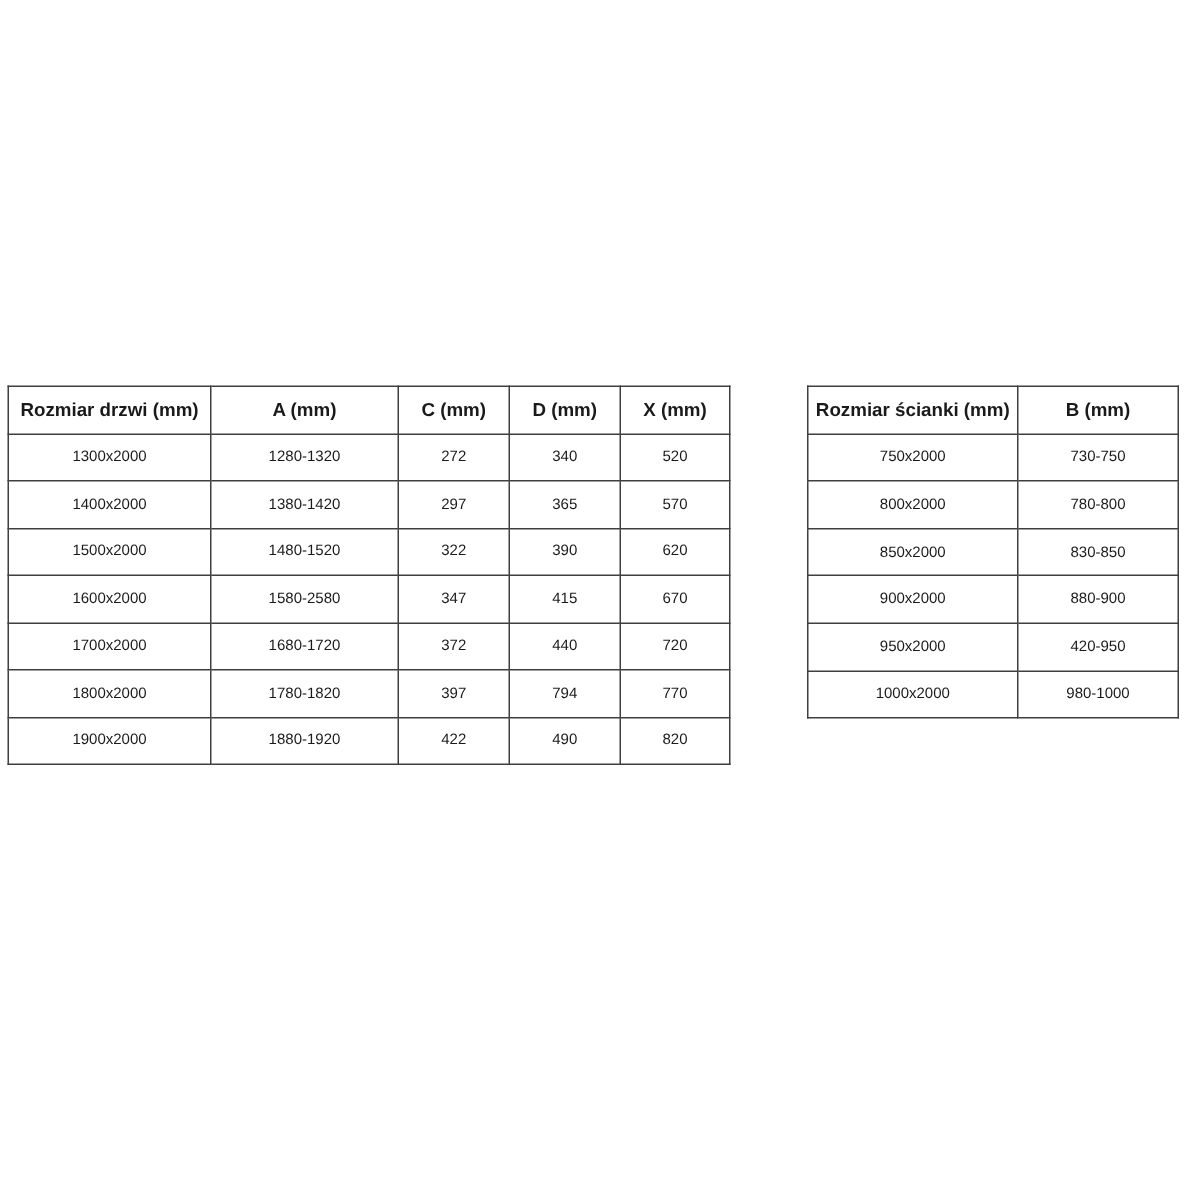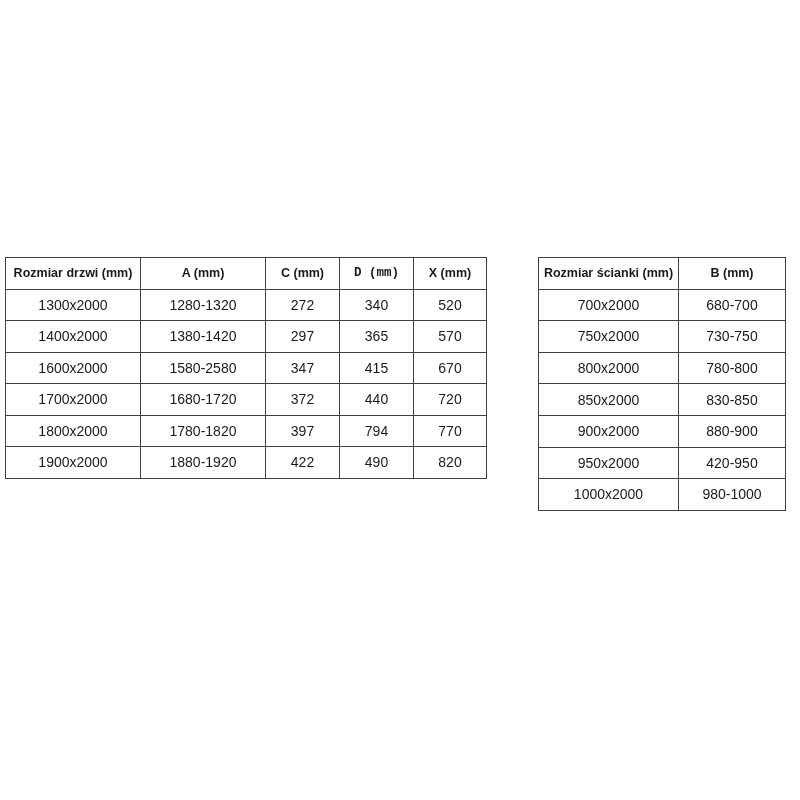--- a/index.html
+++ b/index.html
@@ -30,36 +30,36 @@
     padding: 0;
     white-space: nowrap;
     overflow: hidden;
   }
   table.spec th {
     font-size: 12.5px;
     font-weight: bold;
     color: #1a1a1a;
   }
   table.spec td {
-    font-size: 14px;
+    font-size: 10px;
     font-weight: normal;
     color: #1a1a1a;
     text-align: center;
   }
   
   .t-doors {
     left: 5px;
     top: 257px;
     width: 476px;
   }
   .t-doors tr { height: 31.5px; }
   .t-doors th:nth-child(1) { width: 134px; }
   .t-doors th:nth-child(2) { width: 124px; }
   .t-doors th:nth-child(3) { width: 73px; }
-  .t-doors th:nth-child(4) { width: 73px; font-family: Liberation Mono, monospace; }
+  .t-doors th:nth-child(4) { width: 73px; }
   .t-doors th:nth-child(5) { width: 72px; }
   
   .t-walls {
     left: 538px;
     top: 257px;
     width: 245px;
   }
   .t-walls tr { height: 31.6px; }
   .t-walls th:nth-child(1) { width: 139px; }
   .t-walls th:nth-child(2) { width: 106px; }
@@ -87,20 +87,27 @@
           <td>520</td>
         </tr>
         <tr>
           <td>1400x2000</td>
           <td>1380-1420</td>
           <td>297</td>
           <td>365</td>
           <td>570</td>
         </tr>
         <tr>
+          <td>1500x2000</td>
+          <td>1480-1520</td>
+          <td>322</td>
+          <td>390</td>
+          <td>620</td>
+        </tr>
+        <tr>
           <td>1600x2000</td>
           <td>1580-2580</td>
           <td>347</td>
           <td>415</td>
           <td>670</td>
         </tr>
         <tr>
           <td>1700x2000</td>
           <td>1680-1720</td>
           <td>372</td>
@@ -125,24 +132,20 @@
     </table>
   <table class="spec t-walls">
       <thead>
         <tr>
           <th>Rozmiar ścianki (mm)</th>
           <th>B (mm)</th>
         </tr>
       </thead>
       <tbody>
         <tr>
-          <td>700x2000</td>
-          <td>680-700</td>
-        </tr>
-        <tr>
           <td>750x2000</td>
           <td>730-750</td>
         </tr>
         <tr>
           <td>800x2000</td>
           <td>780-800</td>
         </tr>
         <tr>
           <td>850x2000</td>
           <td>830-850</td>

